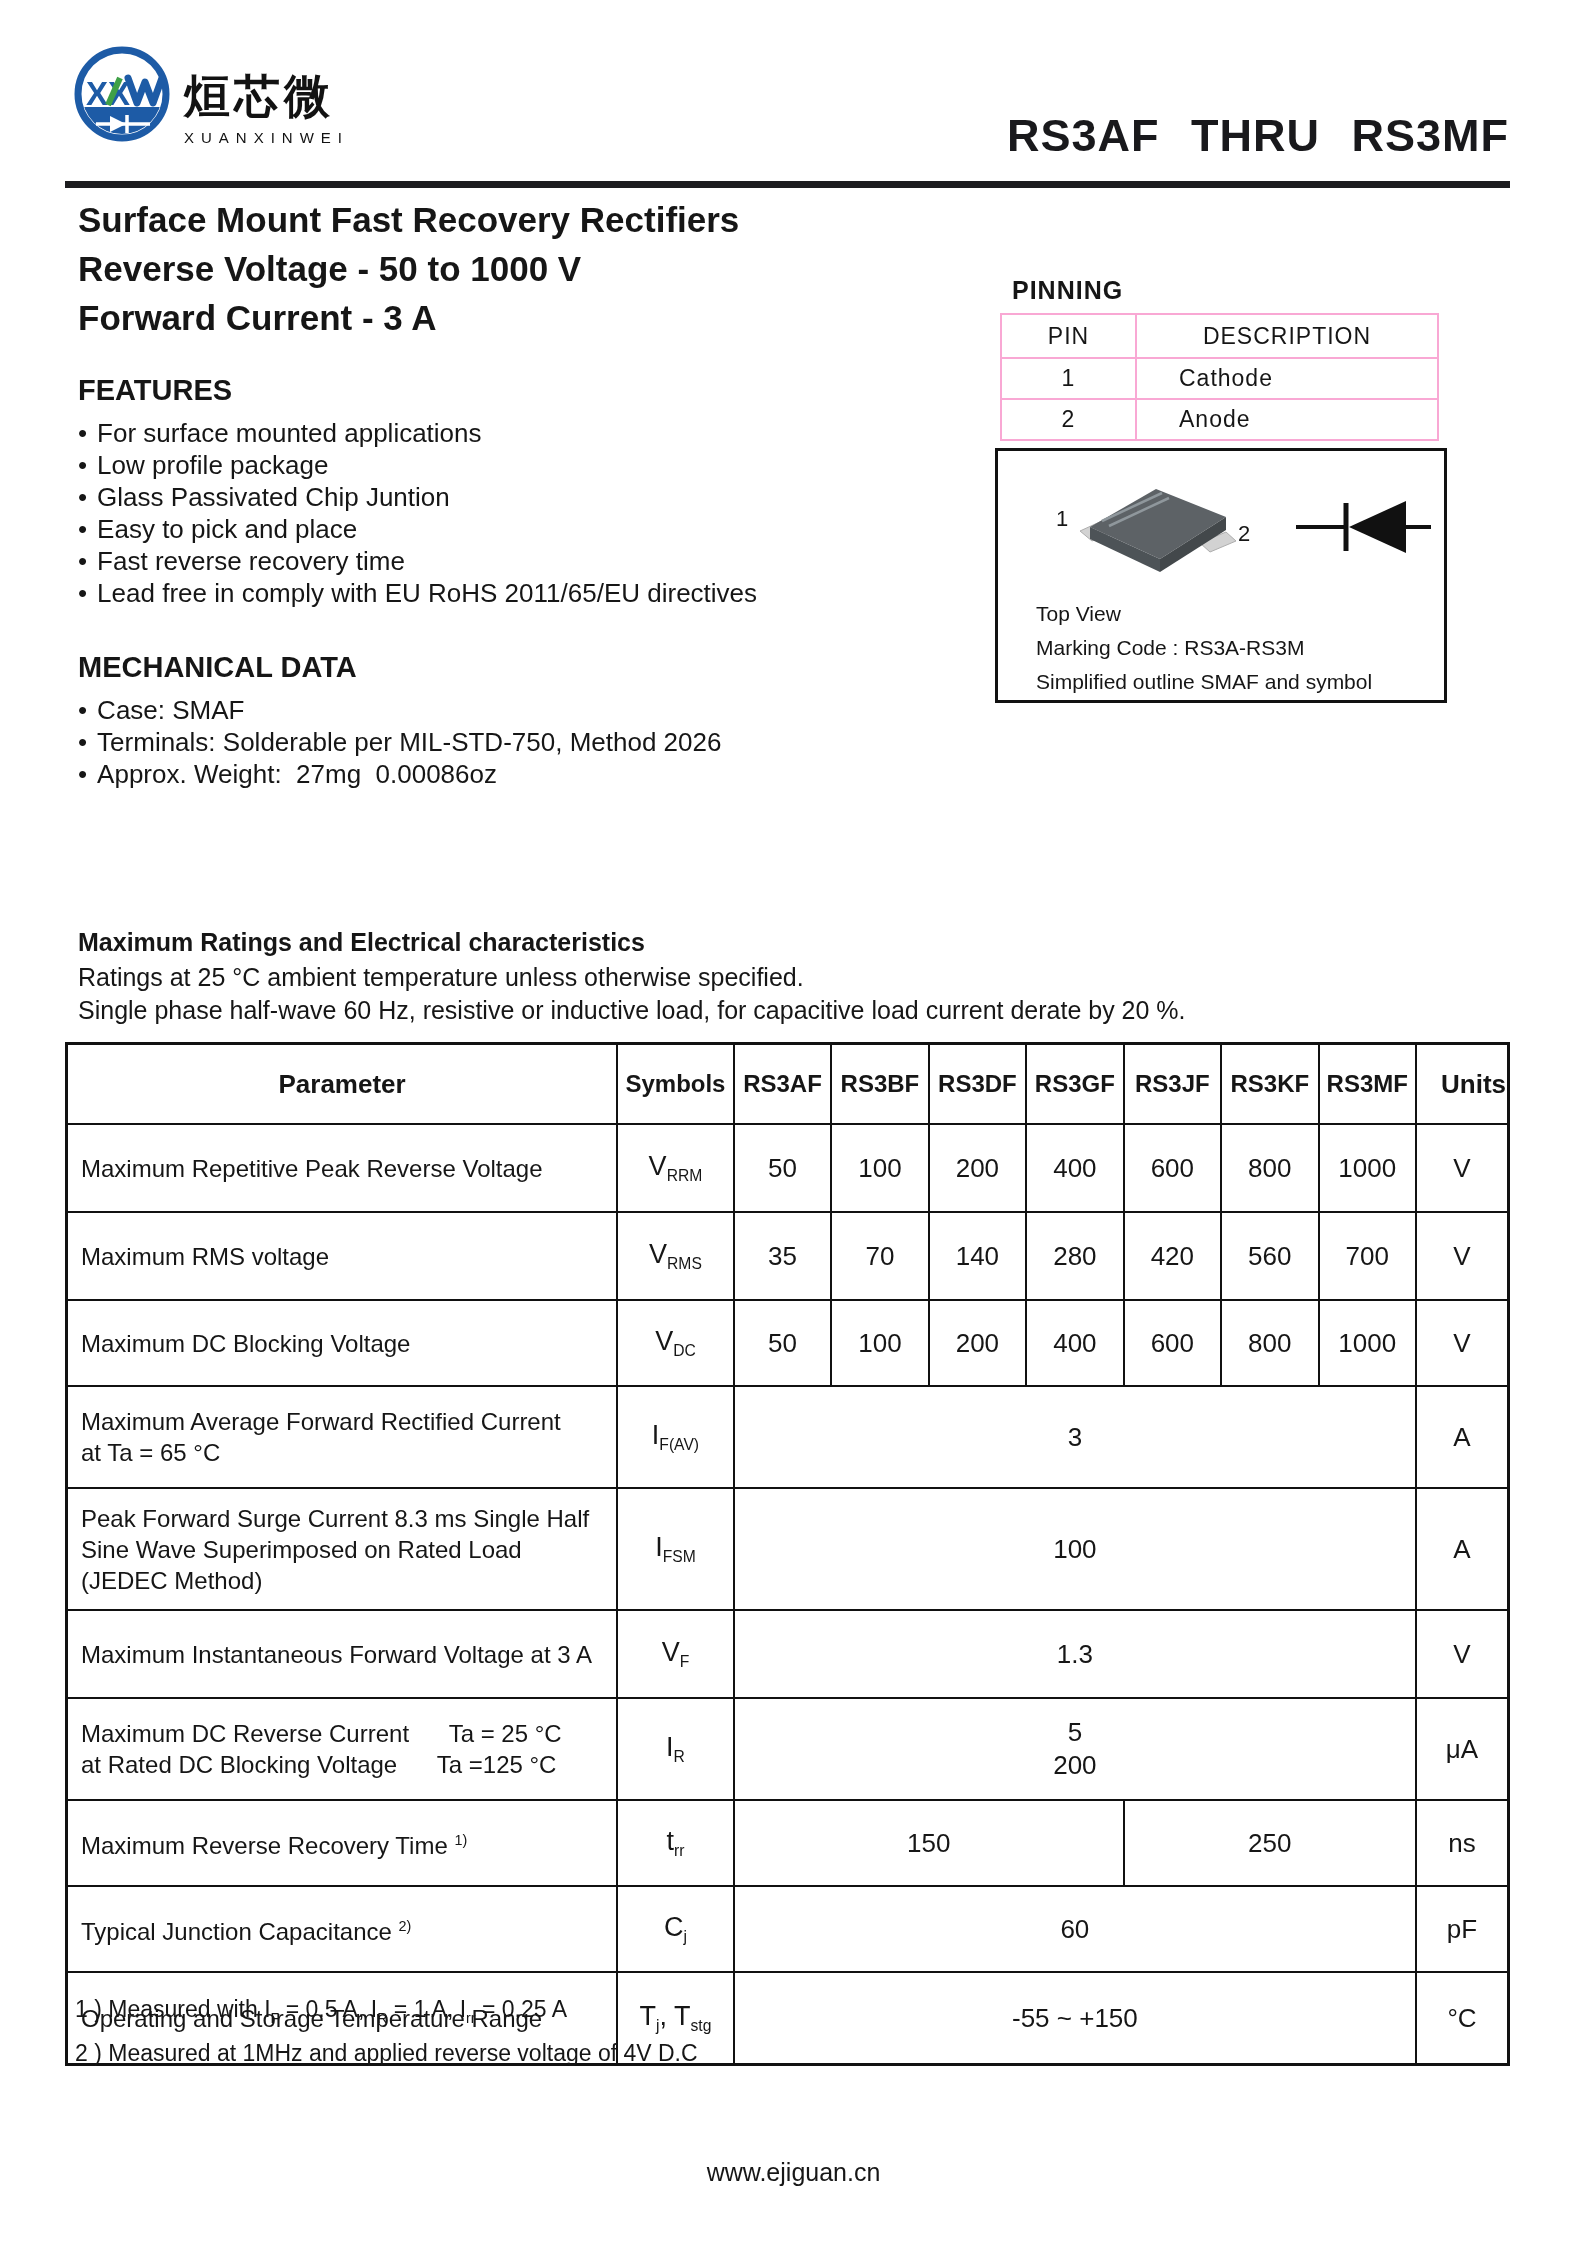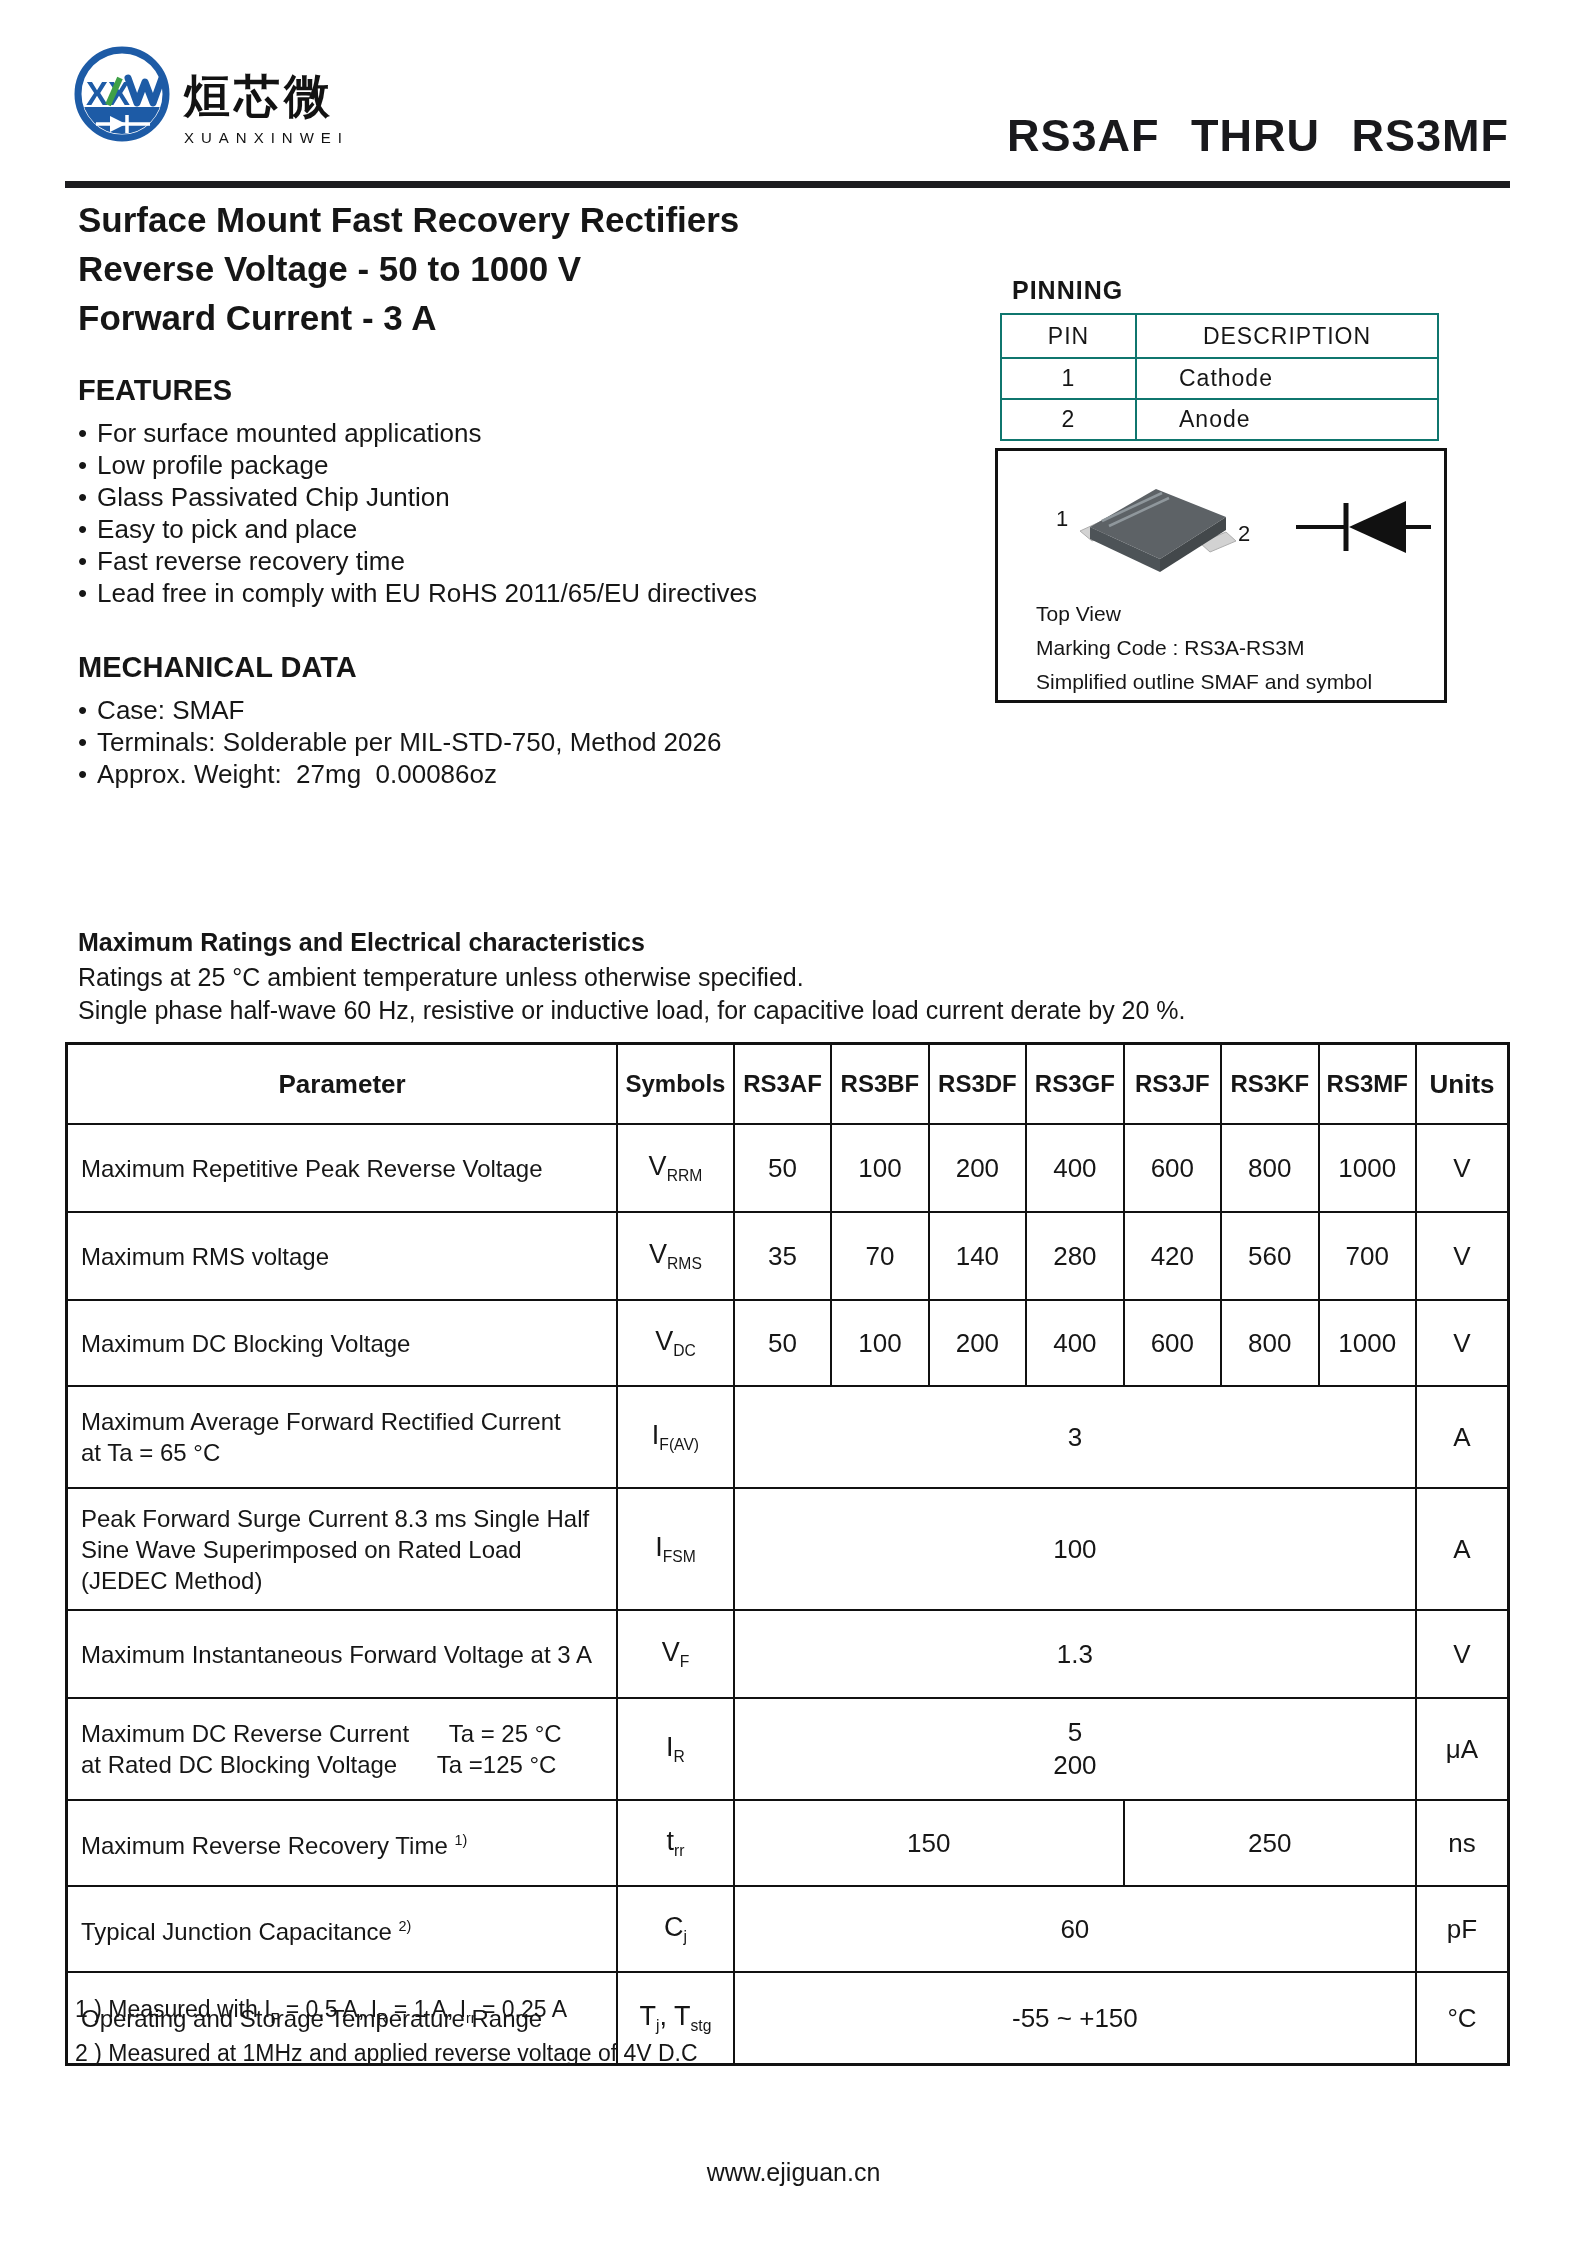--- a/index.html
+++ b/index.html
@@ -20,21 +20,21 @@
   .subhead{font-size:35px;font-weight:bold;line-height:29px;margin-bottom:20px;}
   .sec-head{font-size:29px;font-weight:bold;margin:42px 0 10px 0;}
   .bullet-item{font-size:26px;line-height:32px;display:flex;}
   .bullet{margin-right:10px;}
   .bullet-text{white-space:pre-wrap;}
 
   
   .pin-head{position:absolute;left:1012px;top:276px;font-size:25px;font-weight:bold;letter-spacing:1px;}
   .pin-table{position:absolute;left:1000px;top:313px;width:437px;border-collapse:collapse;
              table-layout:fixed;}
-  .pin-table th,.pin-table td{border:2px solid #0f766e;font-size:23px;font-weight:normal;
+  .pin-table th,.pin-table td{border:2px solid #f9a8d4;font-size:23px;font-weight:normal;
              text-align:center;letter-spacing:1px;}
   .pin-table th{height:40px;}
   .pin-table td{height:37px;}
   .pin-table .desc{text-align:left;padding-left:42px;}
 
   
   .pkg-box{position:absolute;left:995px;top:448px;width:452px;height:255px;
            border:3px solid #111;box-sizing:border-box;}
   .pkg-pin{position:absolute;font-size:22px;color:#161616;}
   .pin1{left:58px;top:55px;}
@@ -47,21 +47,21 @@
   .ratings-intro{position:absolute;left:78px;top:928px;width:1440px;}
   .ratings-head{font-size:25px;font-weight:bold;margin-bottom:4px;}
   .ratings-note{font-size:25px;line-height:33px;}
 
   
   .ratings-table{position:absolute;left:65px;top:1042px;width:1445px;border-collapse:collapse;
                  table-layout:fixed;border:3px solid #111;}
   .ratings-table th,.ratings-table td{border:2px solid #111;color:#161616;}
   .ratings-table thead th{height:76px;font-size:24px;font-weight:bold;text-align:center;}
   .ratings-table thead th.hd-param{font-size:26px;}
-  .ratings-table thead th.hd-units{font-size:26px;}
+  .ratings-table thead th.hd-units{font-size:26px;text-align:right;}
   td.param-cell{font-size:24px;text-align:left;padding:4px 8px 4px 13px;
                 white-space:pre-wrap;line-height:31px;}
   td.symbol-cell{font-size:27px;text-align:center;}
   td.value-cell{font-size:26px;text-align:center;white-space:pre-line;line-height:33px;}
   td.unit-cell{font-size:26px;text-align:center;}
   .ratings-table sub{font-size:0.58em;}
   .ratings-table sup,.footnotes sup{font-size:0.6em;}
   .footnotes sub{font-size:0.62em;}
   #ratings-body tr:nth-child(1) td{height:78px;}
   #ratings-body tr:nth-child(2) td{height:78px;}

